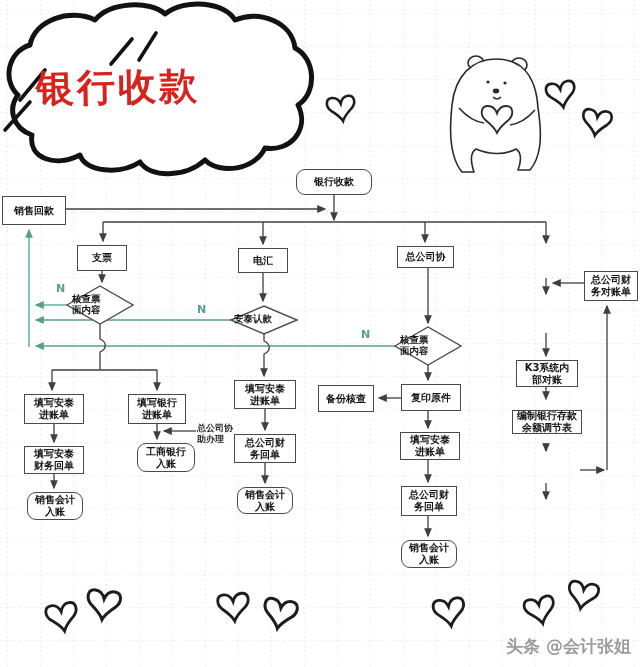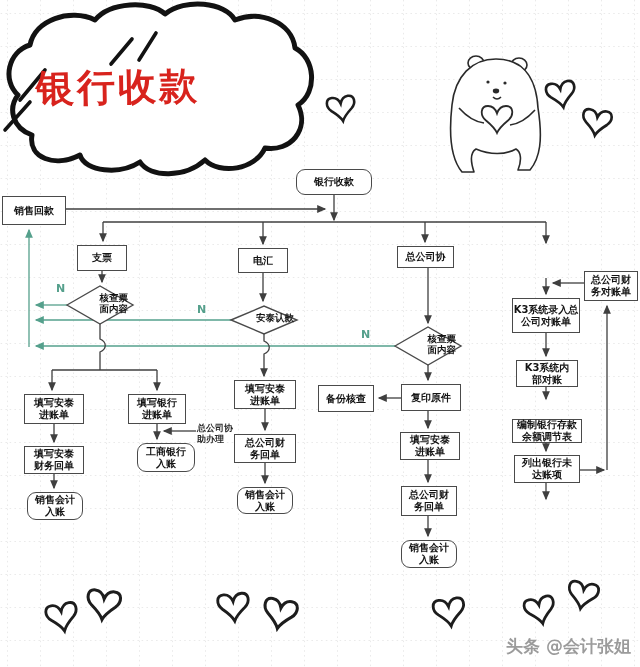--- a/index.html
+++ b/index.html
@@ -4,21 +4,21 @@
 <style>
   html,body{margin:0;padding:0;background:#fff;}
   #page{position:relative;width:640px;height:667px;overflow:hidden;background:#fff;
         font-family:"DejaVu Sans",sans-serif;}
   #bg{position:absolute;left:0;top:0;z-index:0;}
   .node{position:absolute;box-sizing:border-box;border:1.4px solid #4a4a4a;background:#fff;
         display:flex;flex-direction:column;align-items:center;justify-content:center;
         font-size:10px;font-weight:bold;color:#141414;line-height:1.2;text-align:center;z-index:2;}
   .rounded{border-radius:9px;}
   .dtext{position:absolute;font-size:9.5px;font-weight:bold;color:#141414;line-height:1.15;
-         text-align:right;z-index:3;font-family:Liberation Mono, monospace;}
+         text-align:left;z-index:3;}
   .nlab{position:absolute;font-size:11px;font-weight:bold;color:#55a08c;z-index:3;}
   .note{position:absolute;font-size:9px;font-weight:bold;color:#2a2a2a;line-height:1.25;z-index:3;}
   .cloud-title{position:absolute;left:36px;top:62px;font-size:38px;font-weight:bold;
          color:#d8231d;letter-spacing:3px;z-index:3;white-space:nowrap;transform:rotate(-1deg);}
   .wm{position:absolute;left:506px;top:635px;font-size:17px;font-weight:bold;color:#9b9b9b;z-index:3;}
 </style>
 </head>
 <body>
 
 <div id="page">
@@ -221,31 +221,23 @@
   </div>
   <div class="node rounded" style="left:401px;top:540px;width:56px;height:28px">
     <span>销售会计</span>
     <span>入账</span>
   </div>
 
   <div class="node" style="left:584px;top:271px;width:54px;height:30px">
     <span>总公司财</span>
     <span>务对账单</span>
   </div>
-  <div class="node" style="left:512px;top:298px;width:68px;height:35px">
-    <span>K3系统录入总</span>
-    <span>公司对账单</span>
-  </div>
   <div class="node" style="left:516px;top:360px;width:62px;height:27px">
     <span>K3系统内</span>
     <span>部对账</span>
   </div>
-  <div class="node" style="left:512px;top:419px;width:70px;height:24px">
+  <div class="node" style="left:512px;top:410px;width:70px;height:24px">
     <span>编制银行存款</span>
     <span>余额调节表</span>
   </div>
-  <div class="node" style="left:514px;top:455px;width:66px;height:28px">
-    <span>列出银行未</span>
-    <span>达账项</span>
-  </div>
 
   <div class="wm">头条 @会计张姐</div>
 </div>
 
 </body></html>

